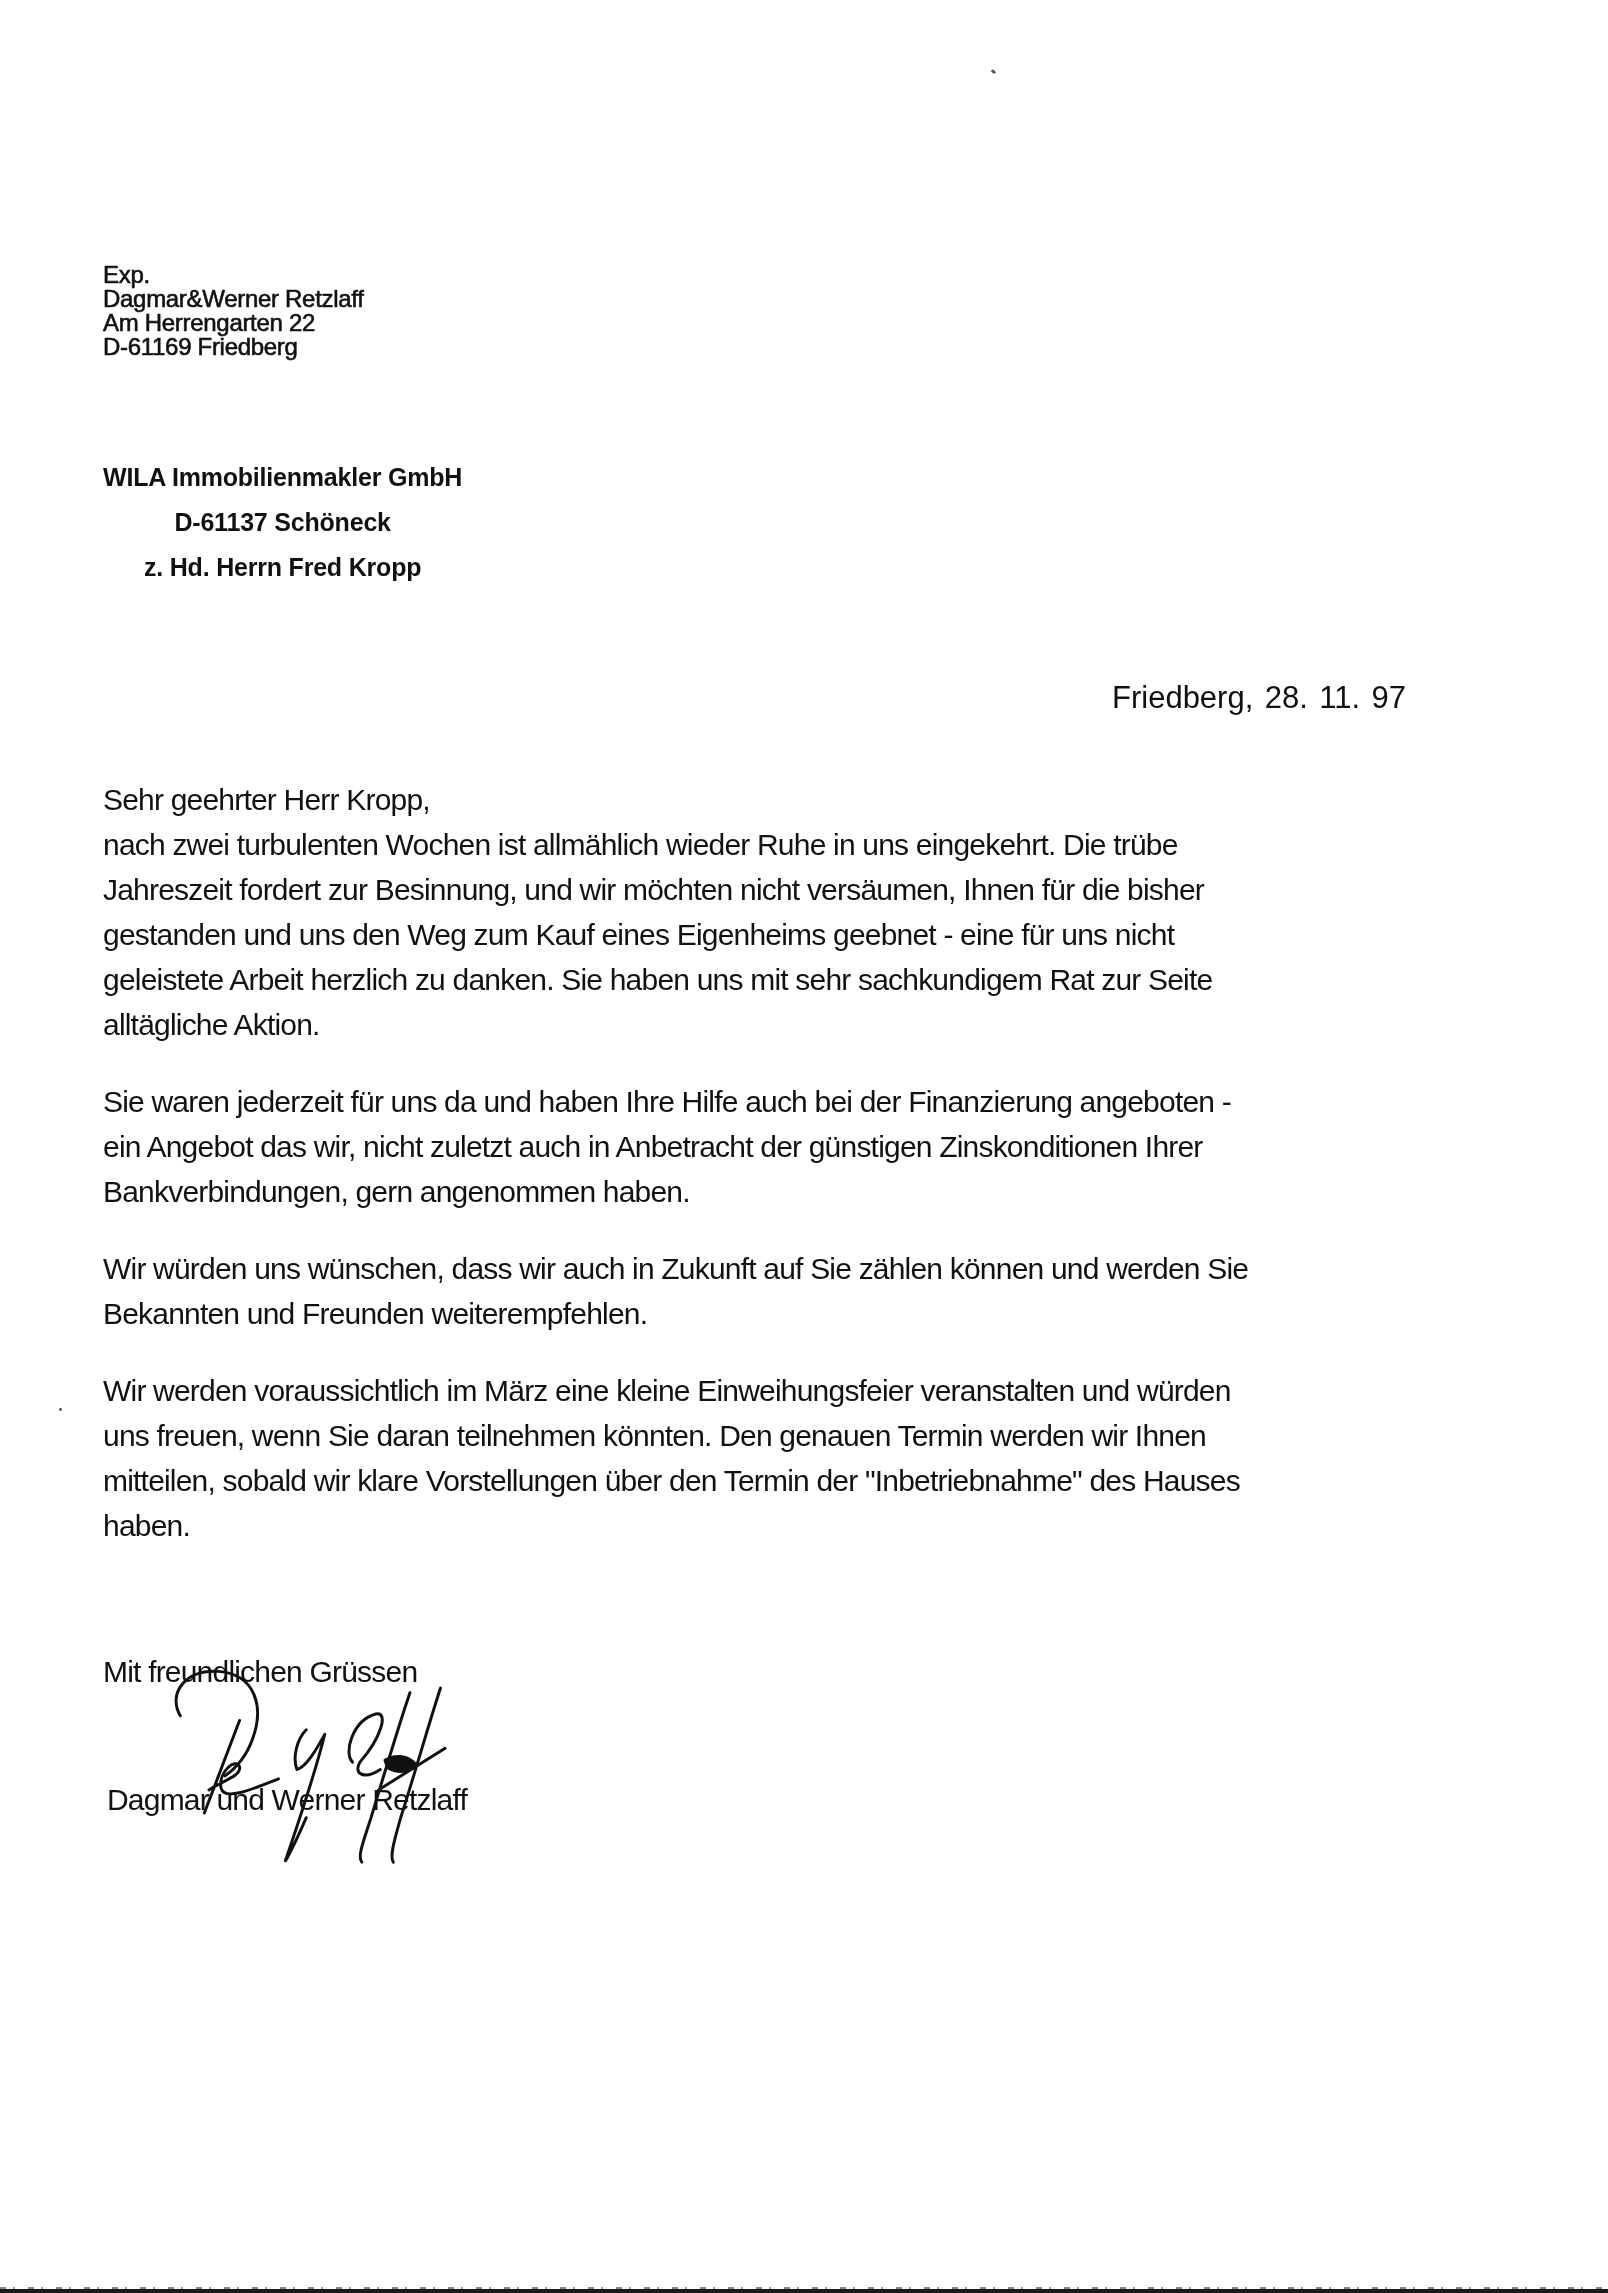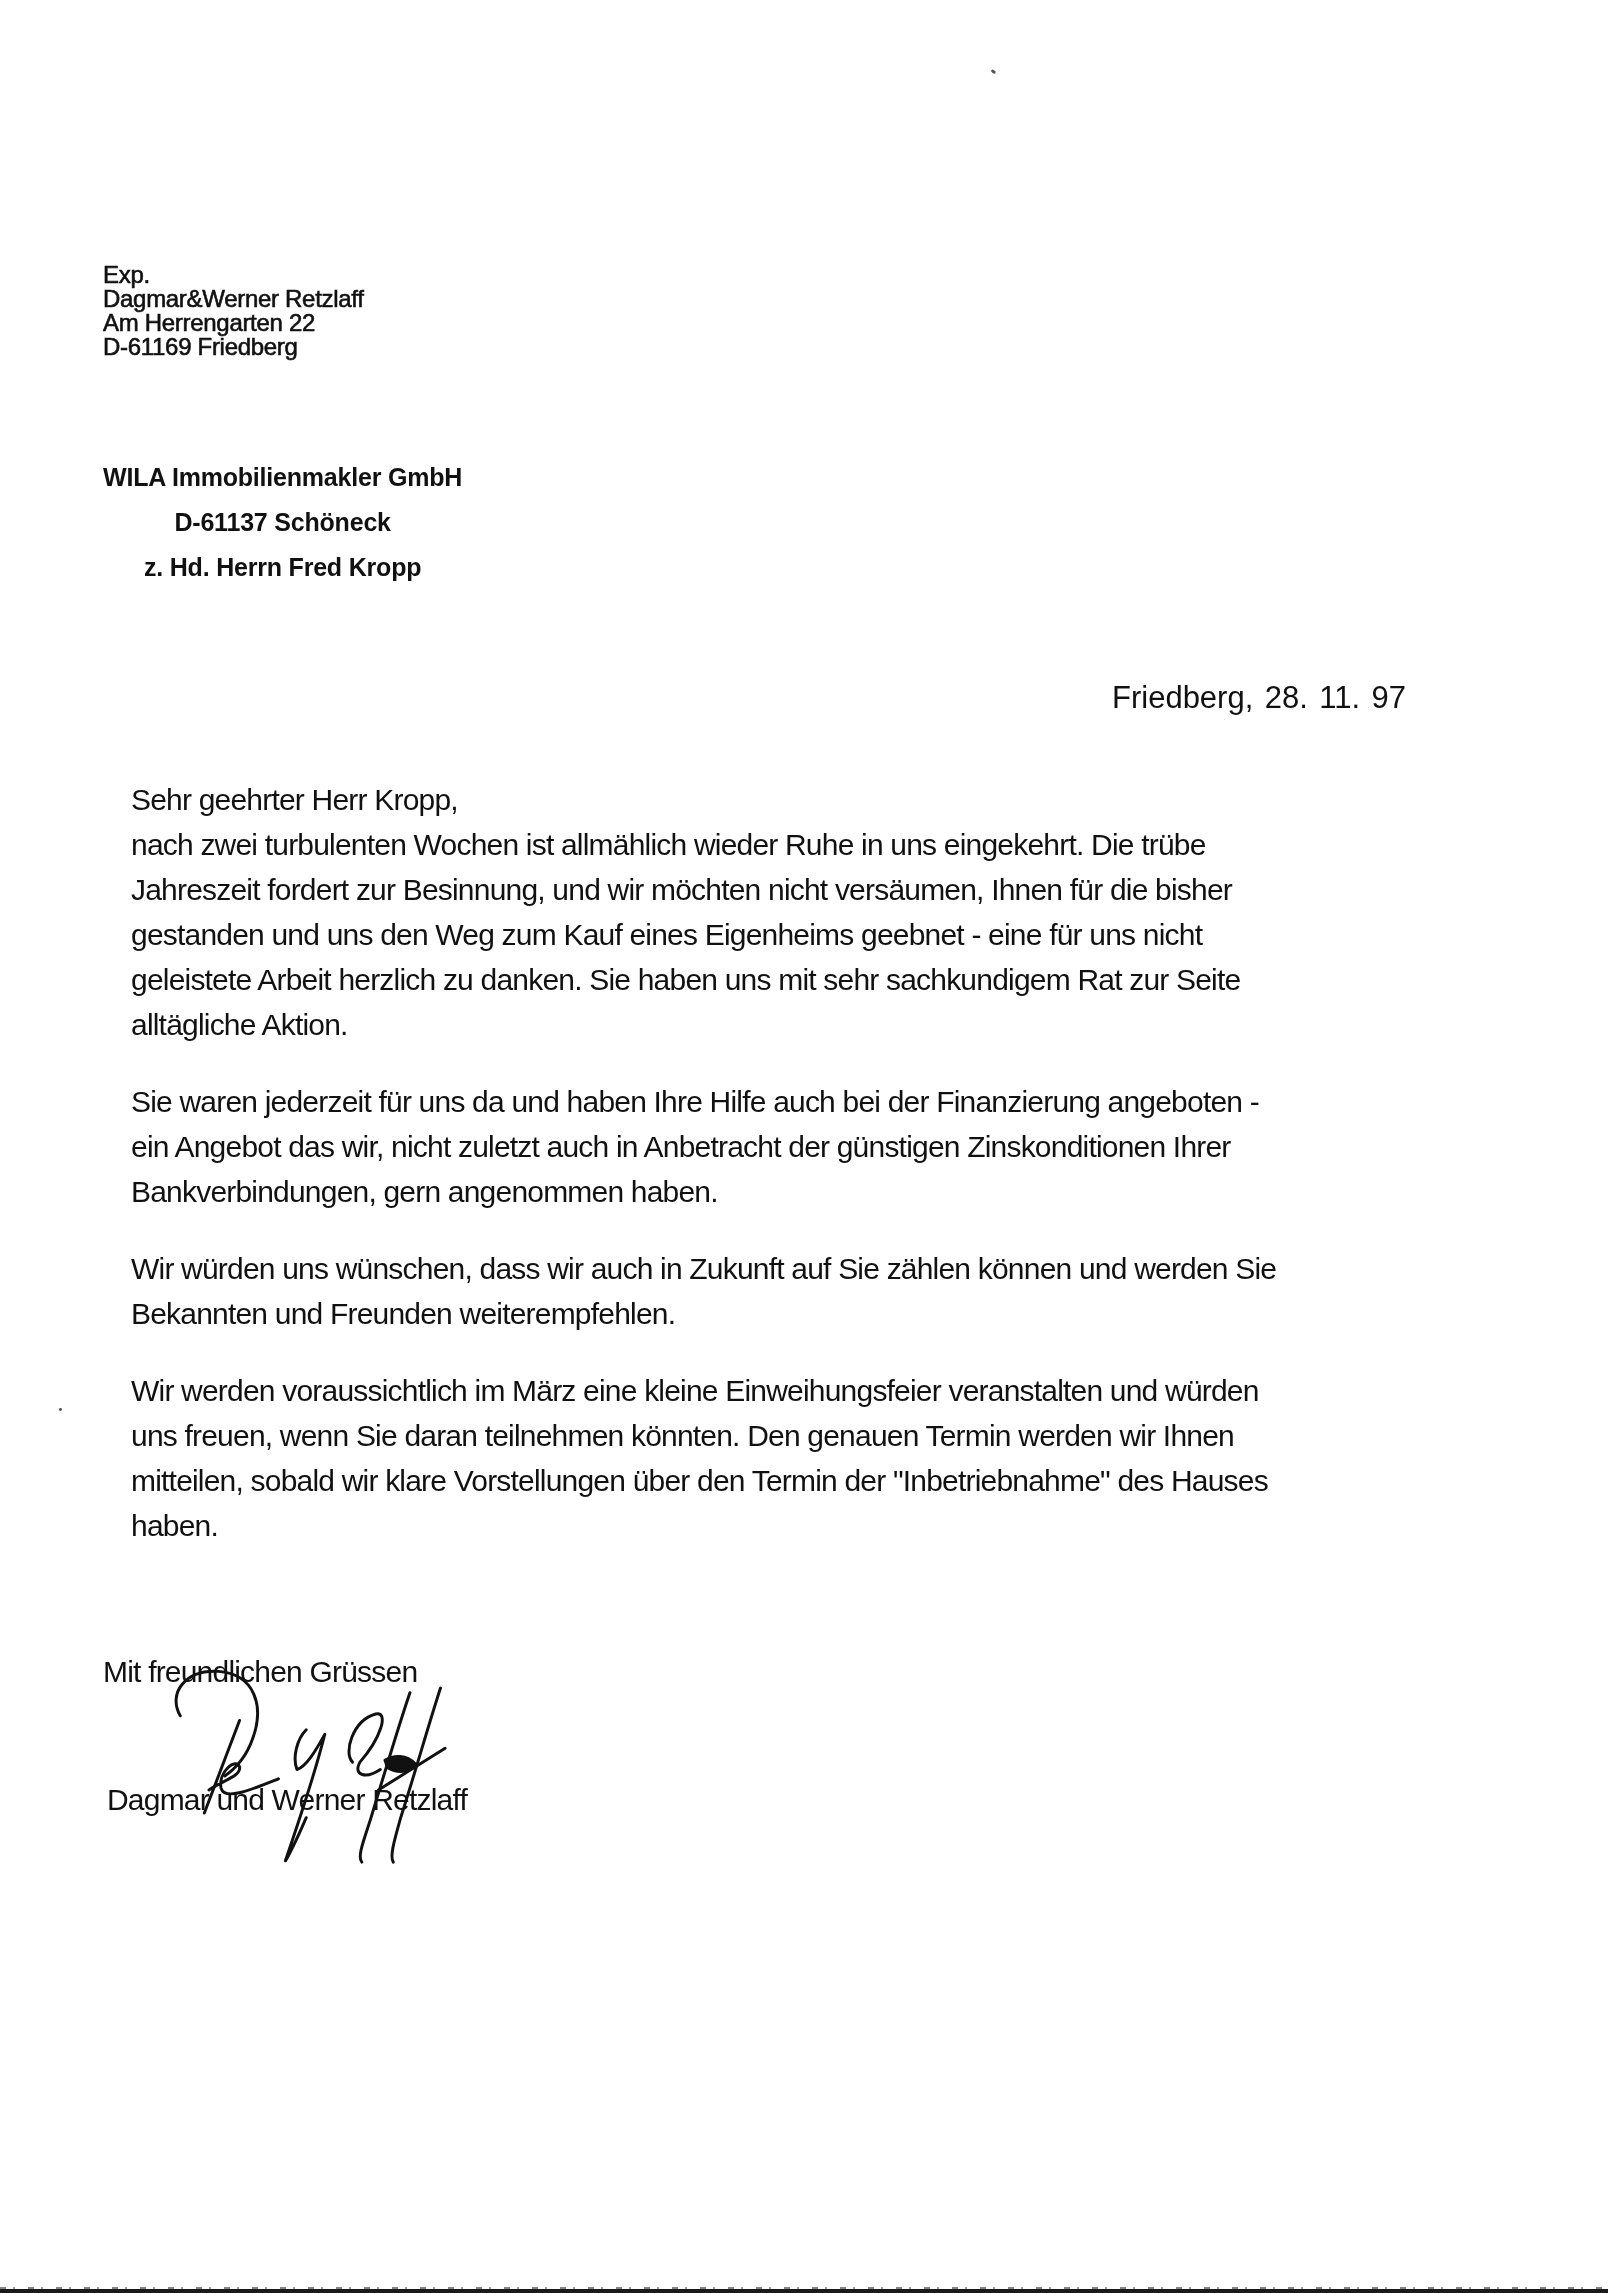--- a/index.html
+++ b/index.html
@@ -58,21 +58,20 @@
       word-spacing: 2.8px;
     }
     .body-text {
       position: absolute;
       left: 103px;
       top: 777px;
       width: 1354px;
       font-size: 30px;
       line-height: 45px;
       letter-spacing: -0.8px;
-      margin-left: 28px;
     }
     .body-text .line { white-space: nowrap; height: 45px; }
     .body-text .para-gap { height: 32px; }
     .closing {
       position: absolute;
       left: 103px;
       top: 1649px;
       font-size: 30px;
       line-height: 45px;
       letter-spacing: -0.8px;

